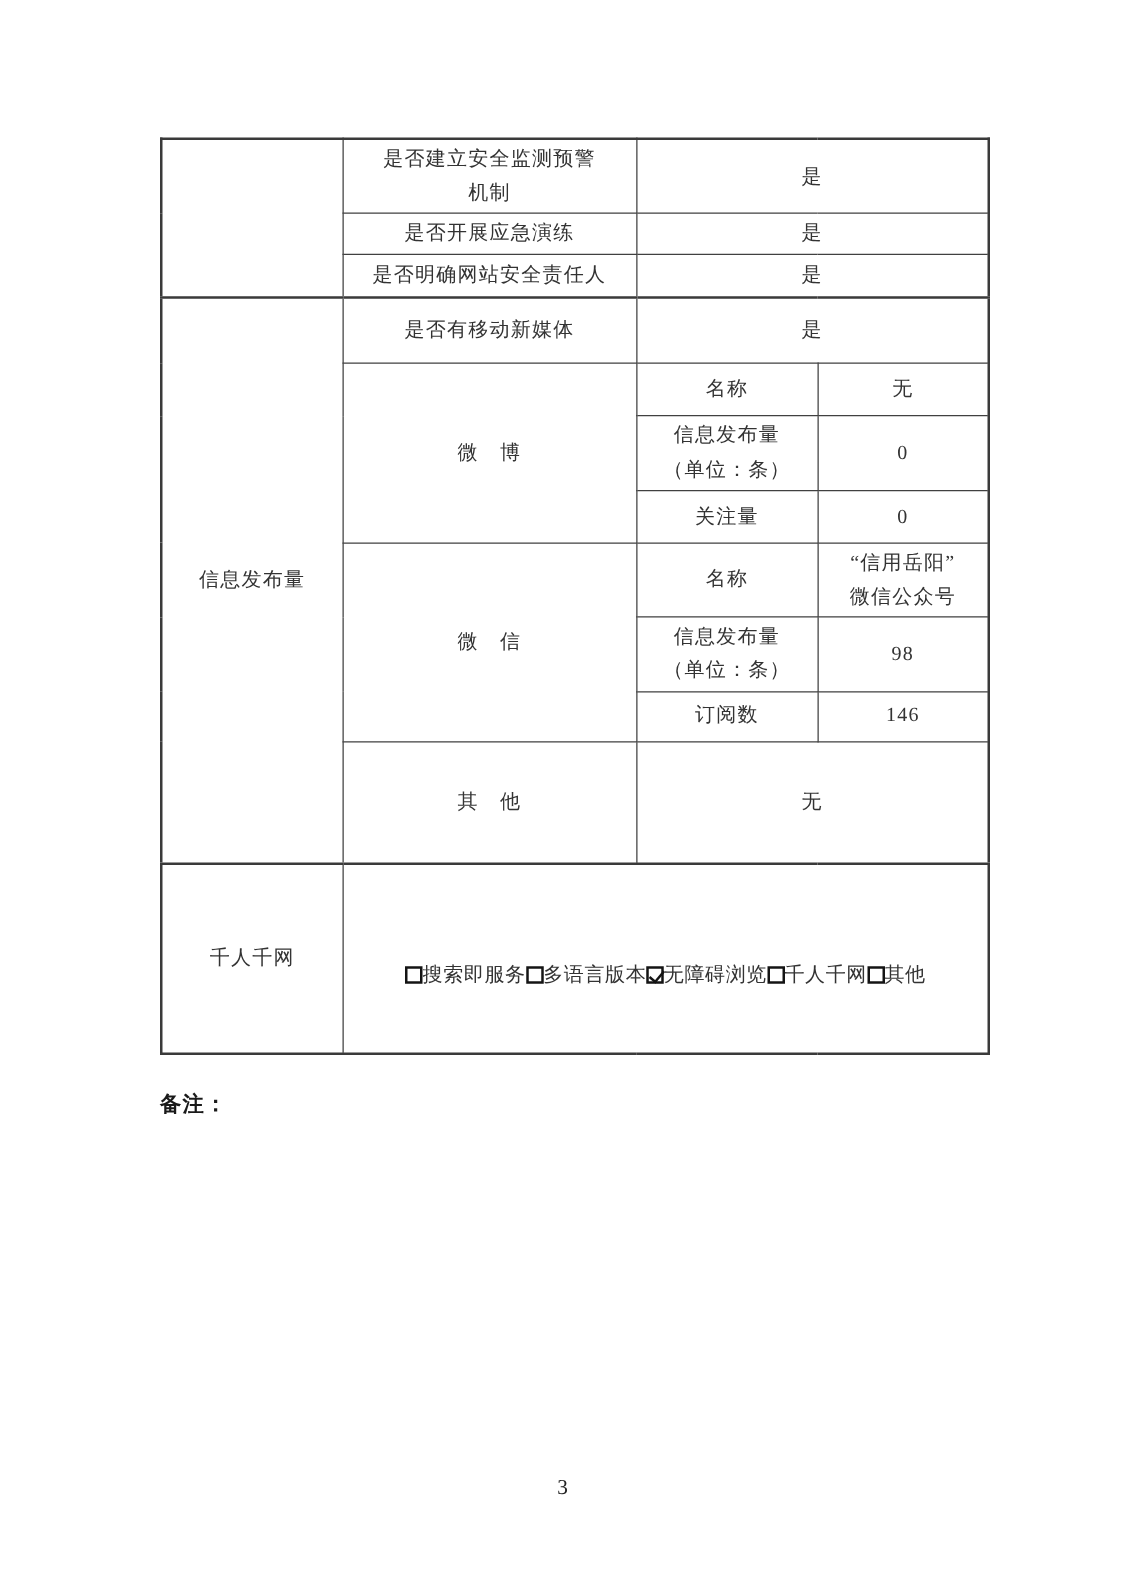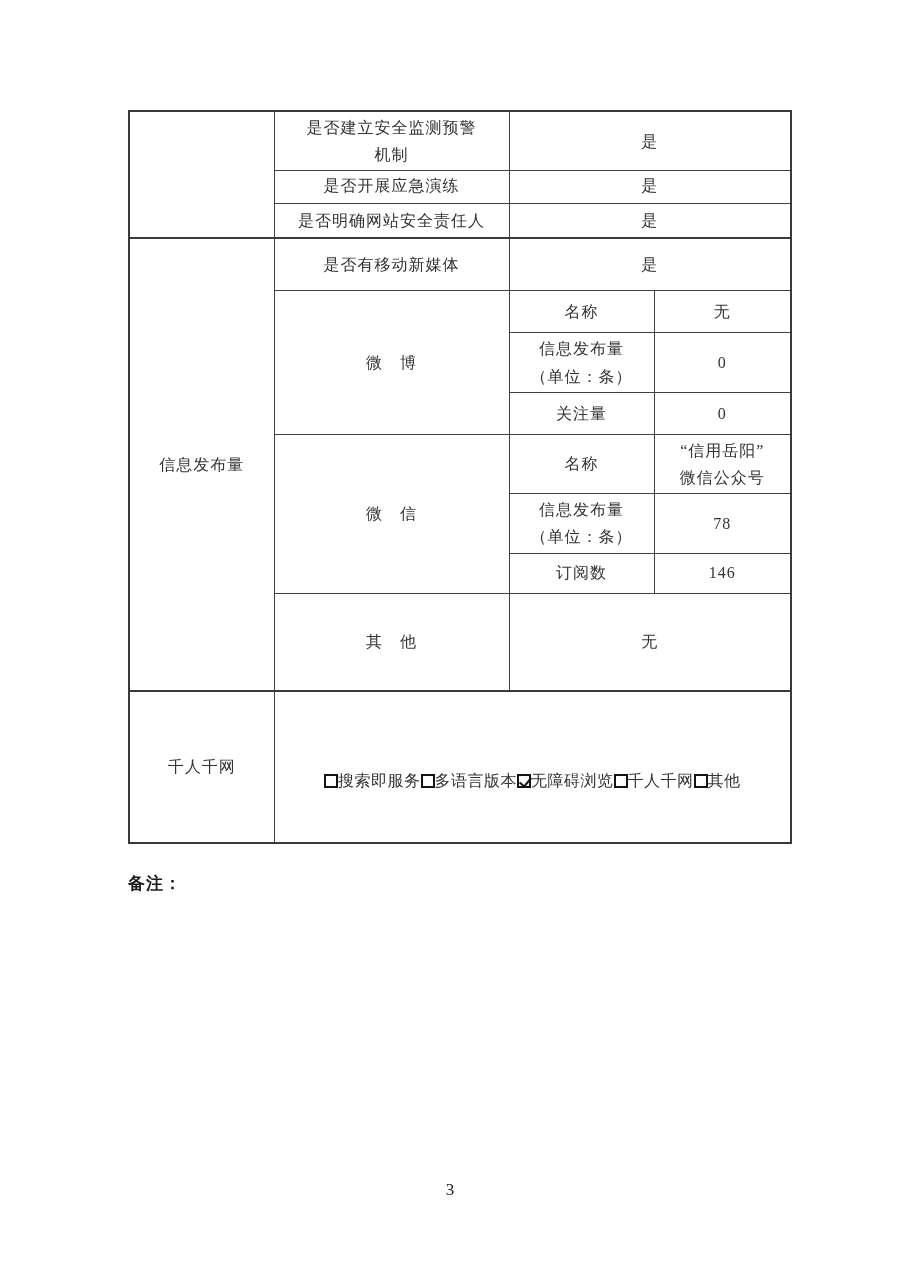--- a/index.html
+++ b/index.html
@@ -144,21 +144,21 @@
       </tr>
       <tr class="h57">
         <td rowspan="3">微　信</td>
         <td>名称</td>
         <td>“信用岳阳”
 微信公众号</td>
       </tr>
       <tr class="h55">
         <td>信息发布量
 （单位：条）</td>
-        <td>78</td>
+        <td>98</td>
       </tr>
       <tr class="h40">
         <td>订阅数</td>
         <td>146</td>
       </tr>
       <tr class="h98">
         <td>其　他</td>
         <td colspan="2">无</td>
       </tr>
 

